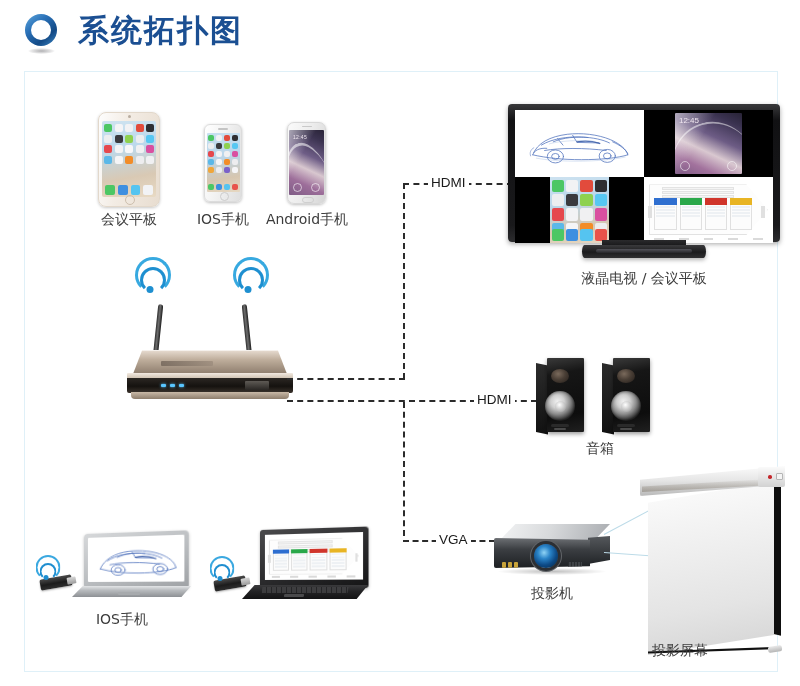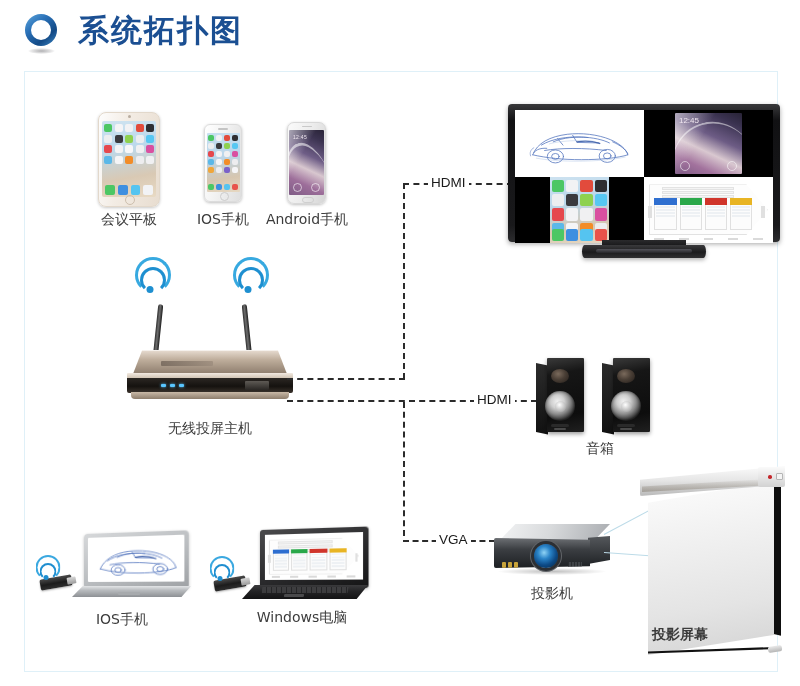--- a/index.html
+++ b/index.html
@@ -485,21 +485,20 @@
       <div class="rfront"></div>
       <div class="rbase"></div>
       <div class="leds">
           <i></i>
           <i></i>
           <i></i>
         </div>
       <div class="rport"></div>
     </div>
   </div>
-  <div class="lbl" style="left:135px;top:420px;width:150px;">无线投屏主机</div>
 
   <div class="dash-h" style="left:287px;top:378px;width:118px;"></div>
   <div class="dash-v" style="left:403px;top:183px;height:196px;"></div>
   <div class="dash-h" style="left:403px;top:183px;width:110px;"></div>
   <div class="port-lbl" style="left:428px;top:175px;">HDMI</div>
 
   <div class="dash-h" style="left:287px;top:400px;width:250px;"></div>
   <div class="port-lbl" style="left:474px;top:392px;">HDMI</div>
 
   <div class="dash-v" style="left:403px;top:402px;height:134px;"></div>
@@ -631,20 +630,21 @@
               <i></i>
               <i></i>
             </div>
         </div>
       </div>
     </div>
     <div class="brand">SONY</div>
     <div class="stand-neck"></div>
     <div class="stand-base"></div>
   </div>
+  <div class="lbl" style="left:546px;top:270px;width:196px;">液晶电视 / 会议平板</div>
 
   <div class="speakers">
     <div class="spk" style="left:0;">
       <div class="side"></div>
         <div class="face"></div>
       <div class="twt"></div>
         <div class="wfr"></div>
         <div class="port"></div>
         <div class="lg"></div>
     </div>
@@ -763,21 +763,20 @@
   </div>
   <div class="dongle" style="left:208px;top:566px;">
     <div class="stick"></div>
       <div class="cap"></div>
     <div class="wifi-s">
         <span class="a1"></span>
         <span class="a2"></span>
         <span class="dot"></span>
       </div>
   </div>
-  <div class="lbl" style="left:240px;top:609px;width:124px;">Windows电脑</div>
 
   <div class="proj">
     <div class="shadow"></div>
     <div class="topface"></div>
     <div class="rightface"></div>
     <div class="front">
       <div class="ports">
           <i></i>
           <i></i>
           <i></i>
@@ -796,15 +795,15 @@
     <div class="cloth"></div>
     <div class="edge-r"></div>
     <div class="edge-b"></div>
     <div class="wgt"></div>
     <div class="case"></div>
     <div class="caseline"></div>
     <div class="endcap"></div>
     <div class="red"></div>
     <div class="btn"></div>
   </div>
-  <div class="lbl" style="left:622px;top:626px;width:116px;font-weight:bold;">投影屏幕</div>
+  <div class="lbl" style="left:622px;top:642px;width:116px;">投影屏幕</div>
 
 </div>
 
 </body></html>

